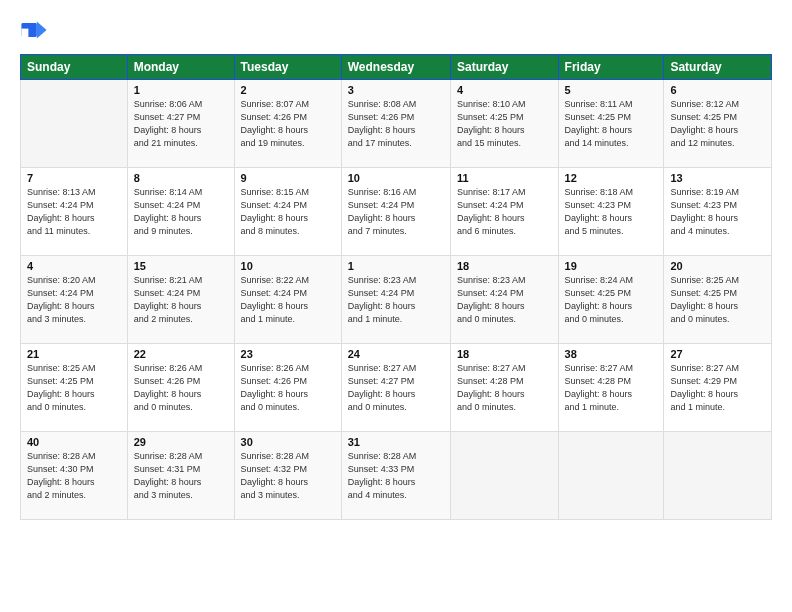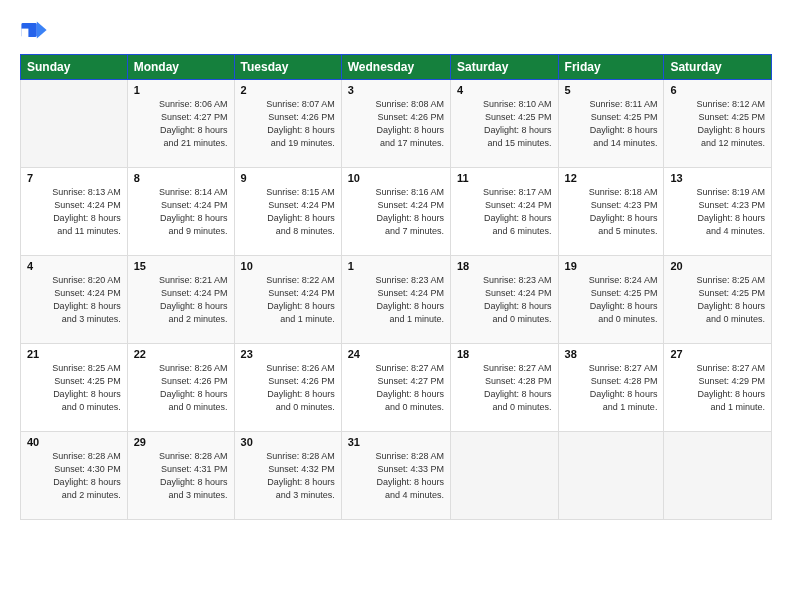--- a/index.html
+++ b/index.html
@@ -78,21 +78,20 @@
       font-size: 11px;
       font-weight: bold;
       color: #111;
       display: block;
       margin-bottom: 2px;
     }
     .day-info {
       font-size: 9px;
       line-height: 1.45;
       color: #333;
-      text-align: right;
     }
     .empty-cell {
       background: #f5f5f5 !important;
     }
   </style>
 </head>
 <body>
 
 <div class="page">
   <div class="header">

